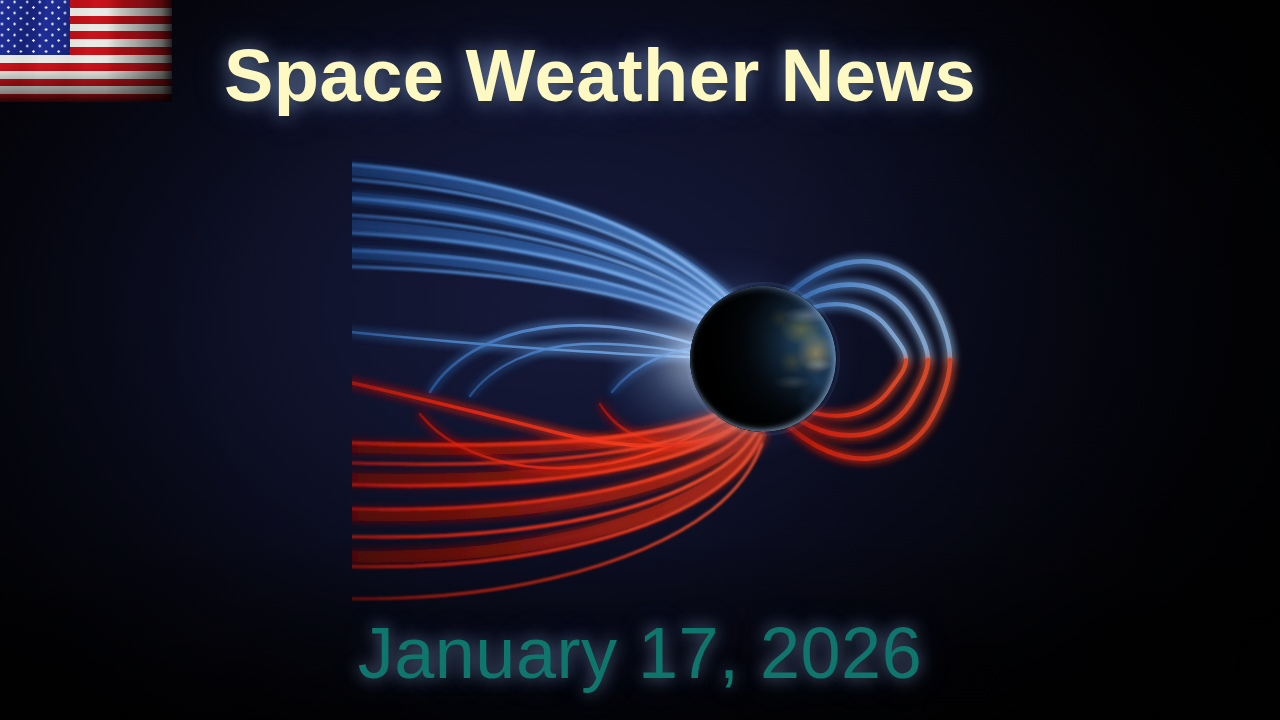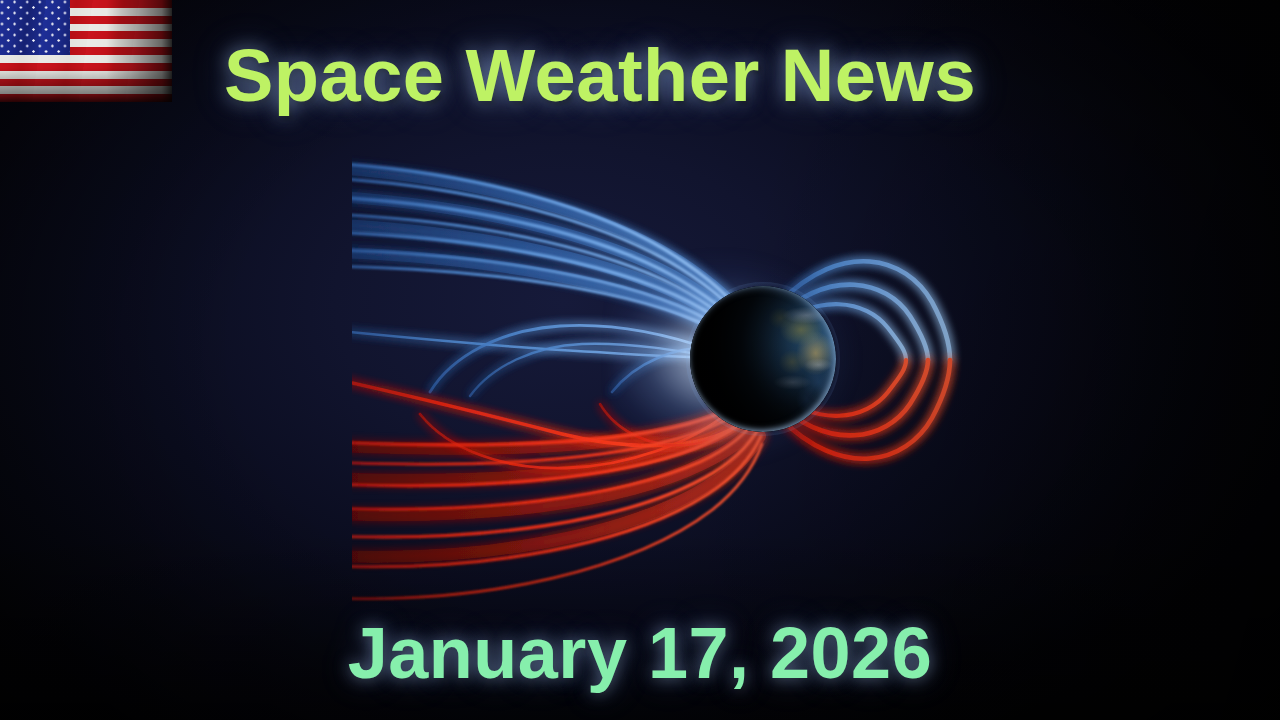--- a/index.html
+++ b/index.html
@@ -179,36 +179,36 @@
   }
 
   
   .headline {
     position: absolute;
     left: 224px;
     top: 33px;
     font-size: 74px;
     font-weight: 700;
     letter-spacing: 0.5px;
-    color: #bef264;
+    color: #fef9c3;
     white-space: nowrap;
     text-shadow:
       0 0 18px rgba(170,200,255,0.55),
       0 0 38px rgba(120,160,230,0.32),
       2px 3px 5px rgba(0,0,0,0.85);
   }
   .dateline {
     position: absolute;
     left: 0; right: 0;
     top: 612px;
     text-align: center;
     font-size: 72px;
-    font-weight: 700;
+    font-weight: 400;
     letter-spacing: 0.5px;
-    color: #86efac;
+    color: #0f766e;
     white-space: nowrap;
     text-shadow:
       0 0 16px rgba(170,200,255,0.50),
       0 0 34px rgba(120,160,230,0.28),
       2px 3px 6px rgba(0,0,0,0.9);
   }
 </style>
 </head>
 <body>
 

